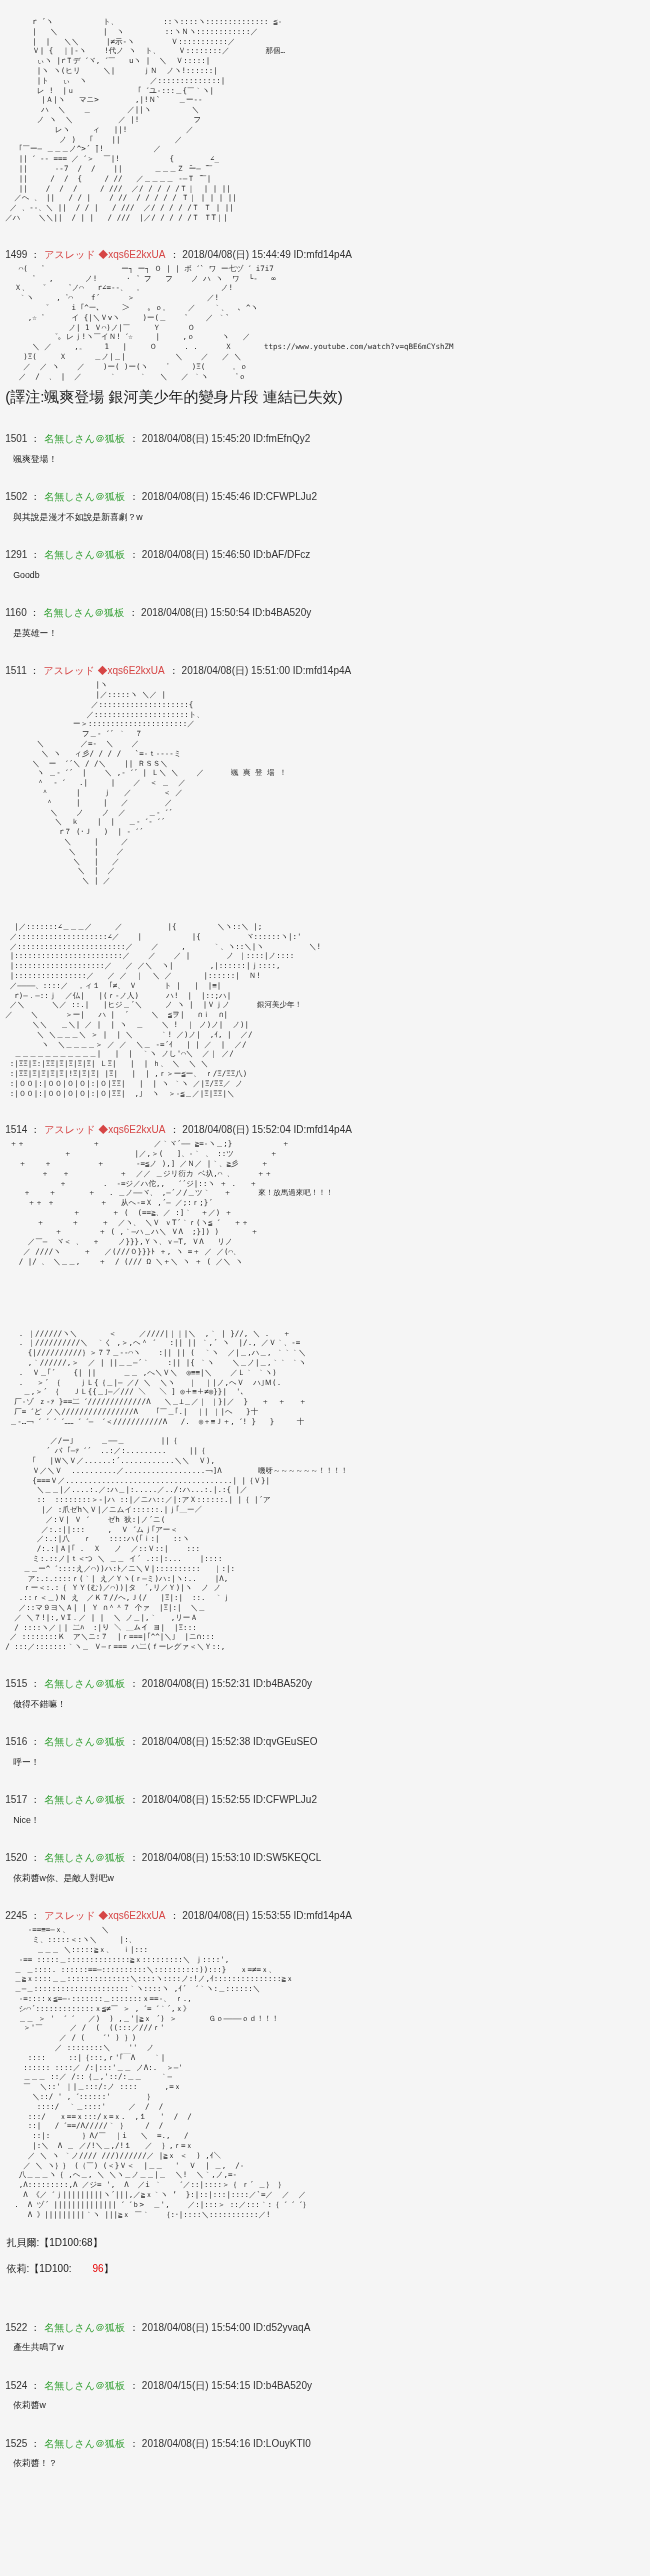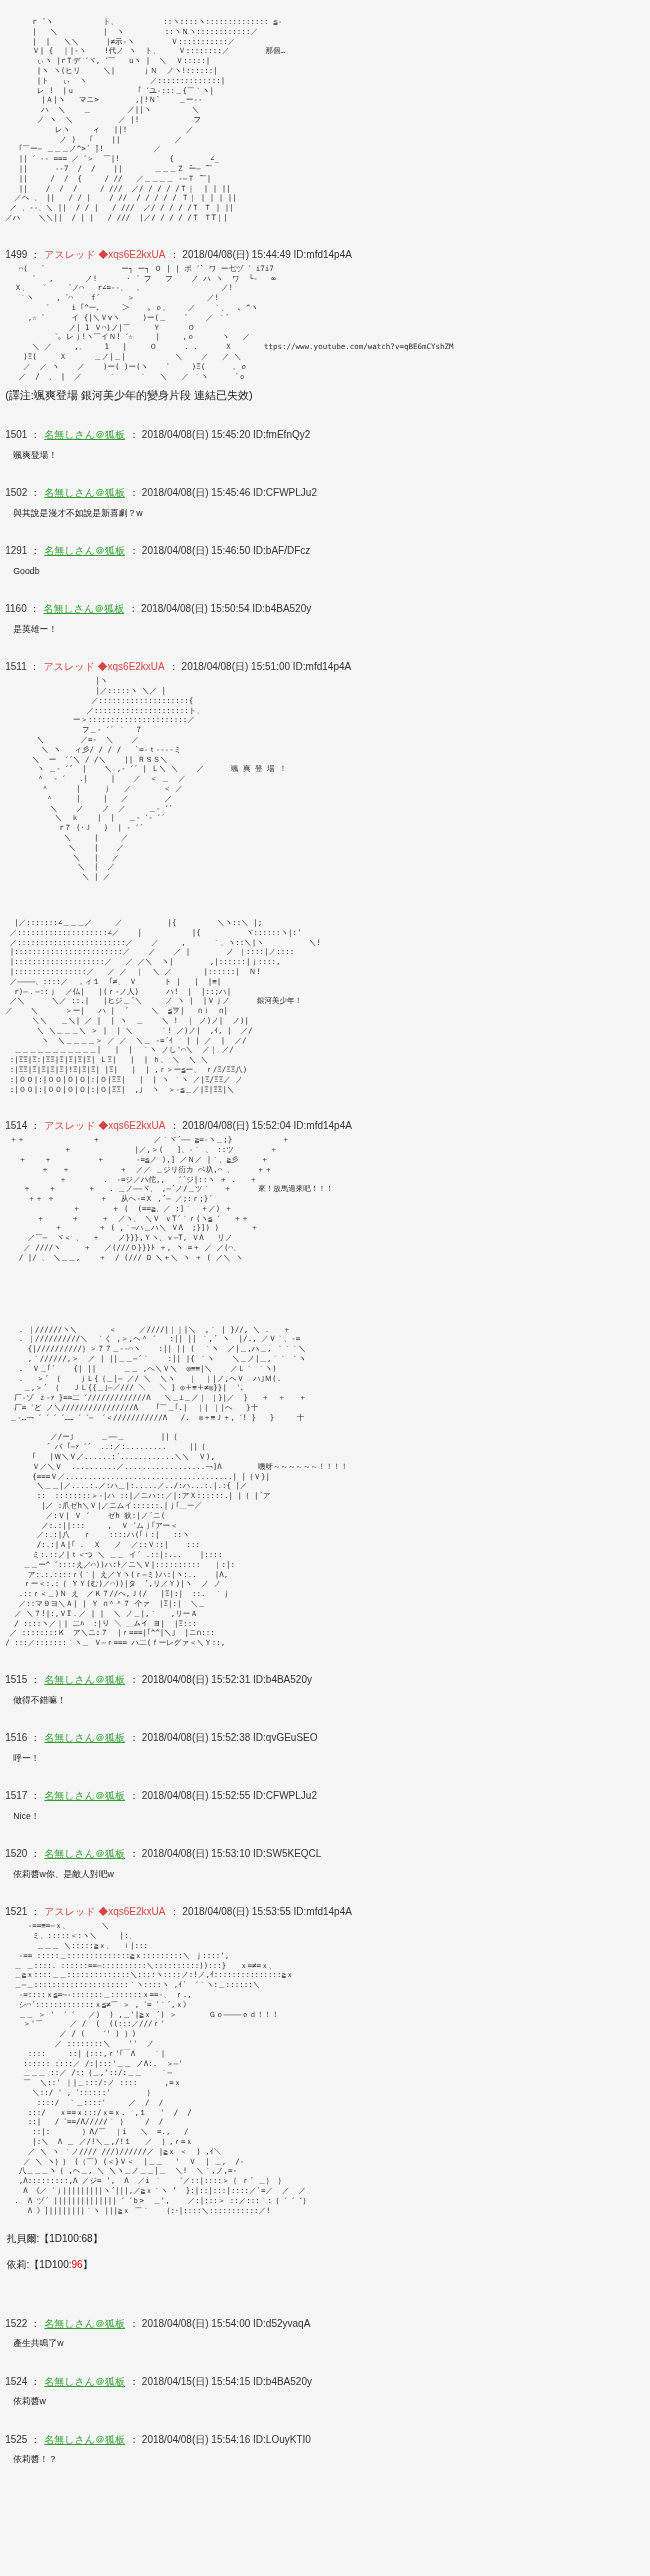--- a/index.html
+++ b/index.html
@@ -7,27 +7,27 @@
   .page{width:650px;min-height:2576px;box-sizing:border-box;padding:17px 5.2px 26px 5.2px;margin:0;}
   pre.aa{font-family:"DejaVu Sans Mono",monospace;font-size:7.5px;line-height:9.8px;margin:0;
          color:#2b2b2b;white-space:pre;overflow:hidden;}
   .aa-gap{height:36px;}
   .aa-gap-big{height:62px;}
   .post{margin:0 0 26px 0;}
   .post-header{font-size:10px;line-height:11.7px;margin:0 0 3.3px 0;color:#333;}
   .pnum{color:#333;}
   .pname{margin:0 1.3px;}
   .pname.author{color:#d64545;}
-  .pname.anon{color:#2f9e2f;text-decoration:underline;}
+  .pname.anon{color:#2f9e2f;}
   .pmeta{color:#333;}
   .post-body{font-size:8.8px;line-height:12.4px;color:#222;margin:8px;}
-  .note{font-size:11px;color:#222;margin:6.5px 0 0 0;}
+  .note{font-size:15px;color:#222;margin:6.5px 0 0 0;}
   .dice-block{margin:17px 0 0 1.3px;}
   .dice-line{font-size:10px;color:#1a1a1a;margin:0 0 11.7px 0;}
-  .dice-line .red{color:#e60000;}
+  .dice-line .red{color:#e60000;margin-left:21px;}
   .spacer-sm{height:19.5px;}
 </style>
 </head>
 <body>
 
 <div class="page">
 
   <div class="post">
     <pre class="aa">      r ´ヽ           ト、          ::ヽ::::ヽ:::::::::::::: ≦-
       |   ＼          |  ヽ         ::ヽＮヽ::::::::::::／
@@ -243,21 +243,21 @@
     <div class="post-header">
       <span class="pnum">1520 ：</span>
       <span class="pname anon">名無しさん＠狐板</span>
       <span class="pmeta">： 2018/04/08(日) 15:53:10 ID:SW5KEQCL</span>
     </div>
     <div class="post-body">依莉醬w你、是敵人對吧w</div>
   </div>
 
   <div class="post">
     <div class="post-header">
-      <span class="pnum">1521 ：</span>
+      <span class="pnum">2245 ：</span>
       <span class="pname author">アスレッド ◆xqs6E2kxUA</span>
       <span class="pmeta">： 2018/04/08(日) 15:53:55 ID:mfd14p4A</span>
     </div>
     <pre class="aa">     -==≡=–ｘ、       ＼
       ミ、:::::＜:ヽ＼     |:、
        ＿＿＿ ＼:::::≧ｘ、  ｉ|:::
    -== :::::＿::::::::::::::≧ｘ:::::::::＼ ｊ::::',
   ＿ ＿::::. ::::::==–::::::::::＼::::::::::)):::}   ｘ=≠=ｘ、
   ＿≧ｘ::::＿＿::::::::::::::＼::::ヽ::::ノ:!ノ,ｲ:::::::::::::::≧ｘ
   ＿—＿:::::::::::::::::::::｀ヽ::::ヽ ,ｲ´ ゛｀ヽ:＿::::::＼

